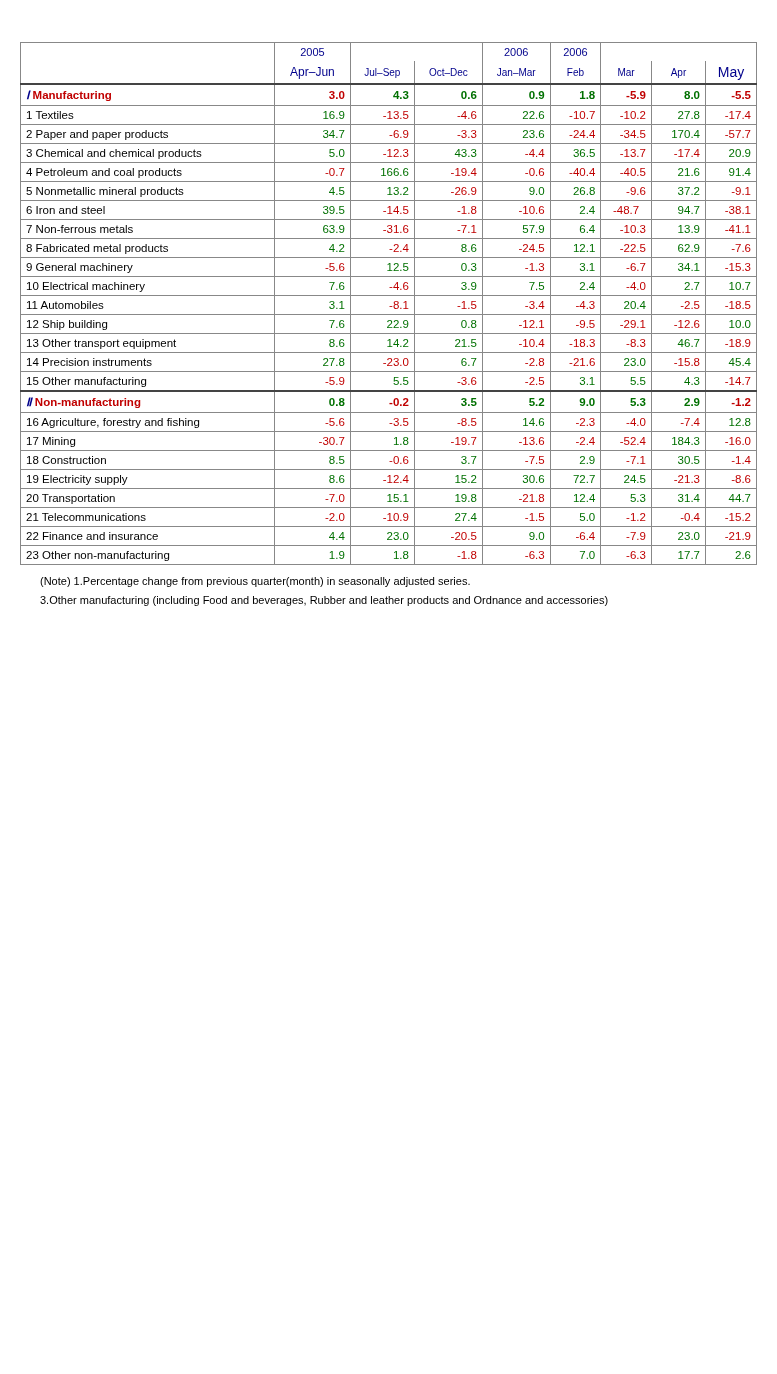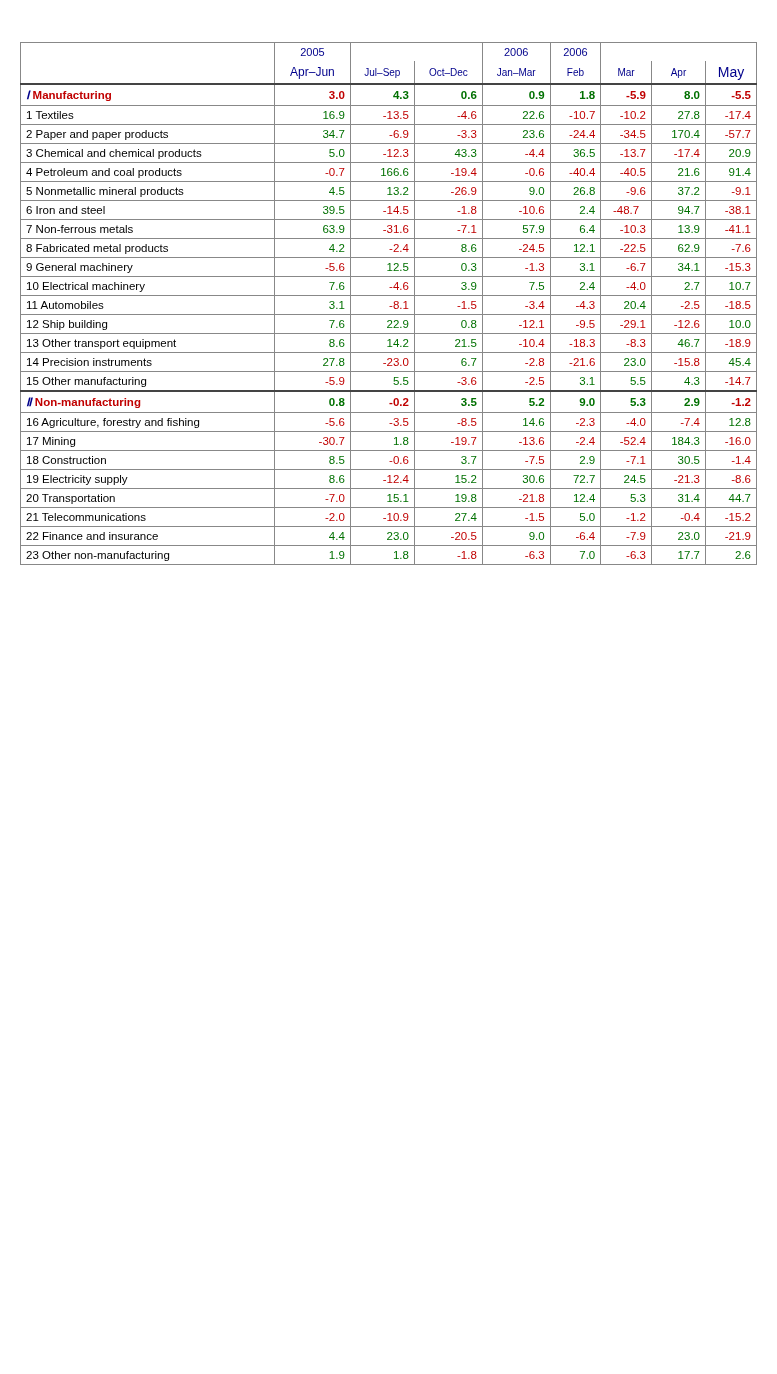--- a/index.html
+++ b/index.html
@@ -369,14 +369,16 @@
           <td style="color: rgb(192, 0, 0);">-6.3</td>
           <td style="color: rgb(0, 112, 0);">7.0</td>
           <td style="color: rgb(192, 0, 0);">-6.3</td>
           <td style="color: rgb(0, 112, 0);">17.7</td>
           <td style="color: rgb(0, 112, 0);">2.6</td>
         </tr>
       </tbody>
   </table>
 
   <div class="notes" id="notes-container">
+  <p style="margin-bottom: 2px; padding-left: 0px; text-indent: 0px;">(Note)   1.Percentage change from previous quarter(month) in seasonally adjusted series.</p>
+      <p style="margin-bottom: 2px; padding-left: 40px; text-indent: -40px;">            3.Other manufacturing (including Food and beverages, Rubber and leather products and                Ordnance and accessories)</p>
     </div>
 </div>
 
 </body></html>

